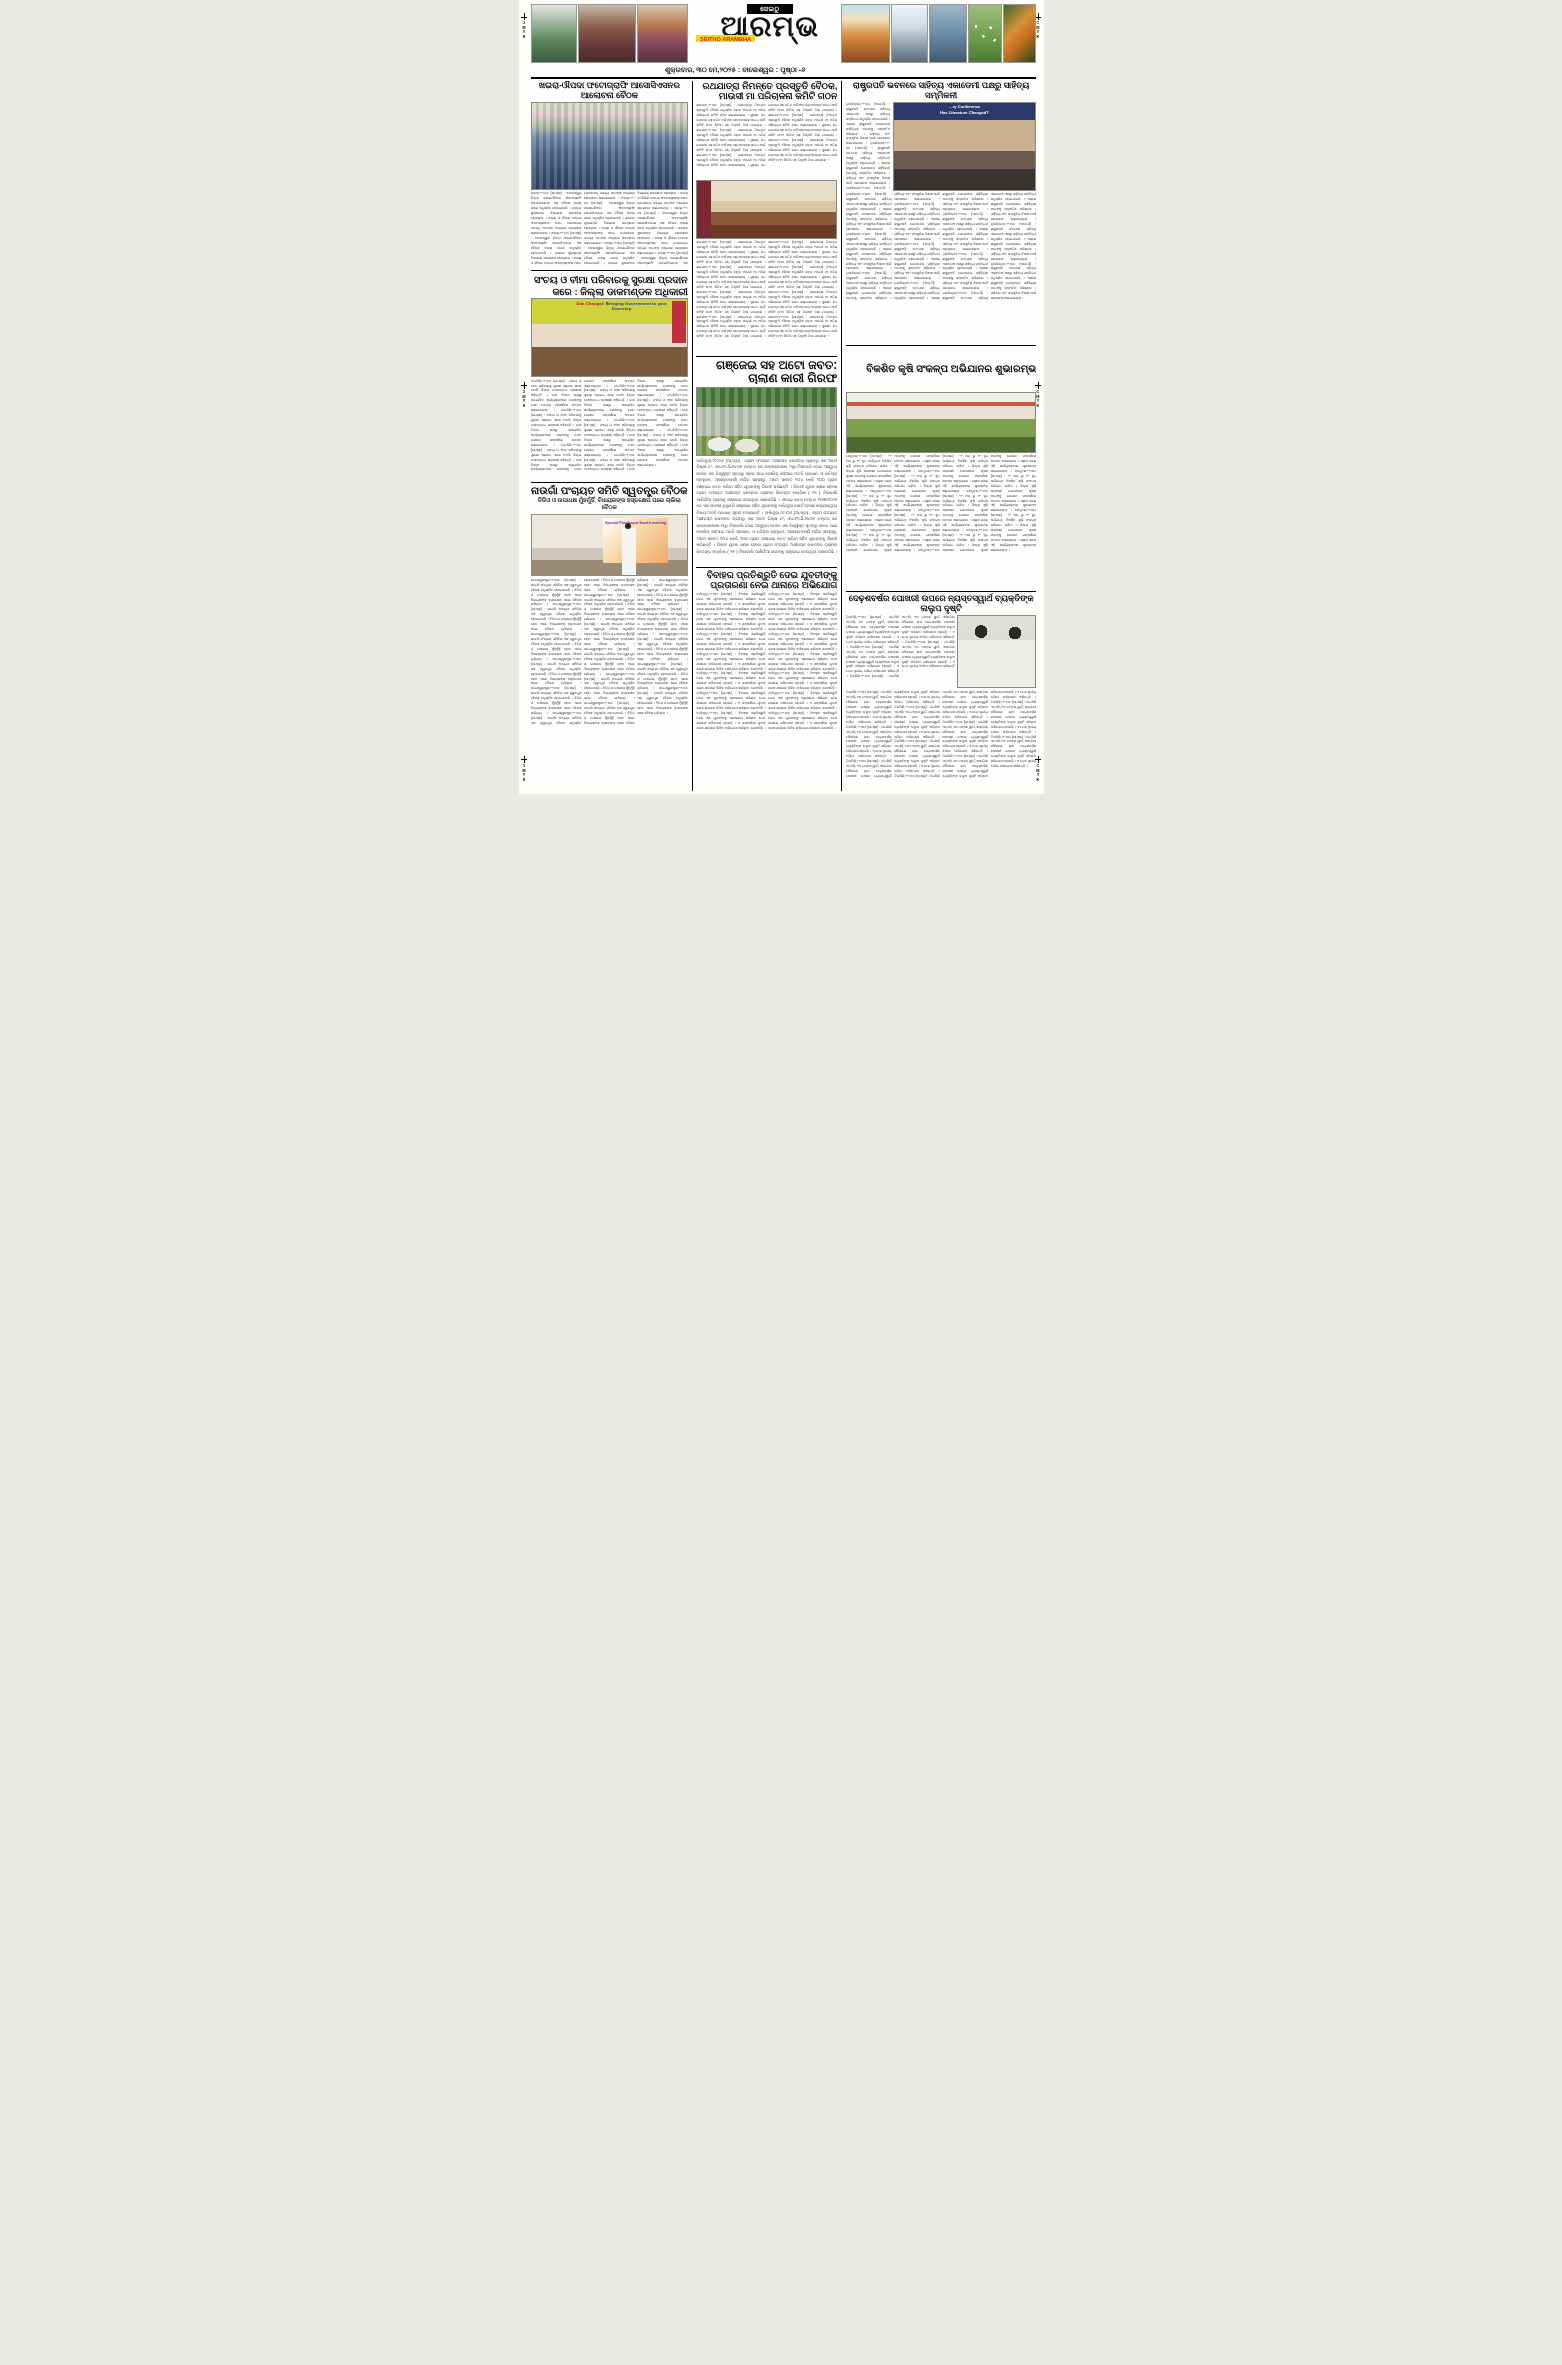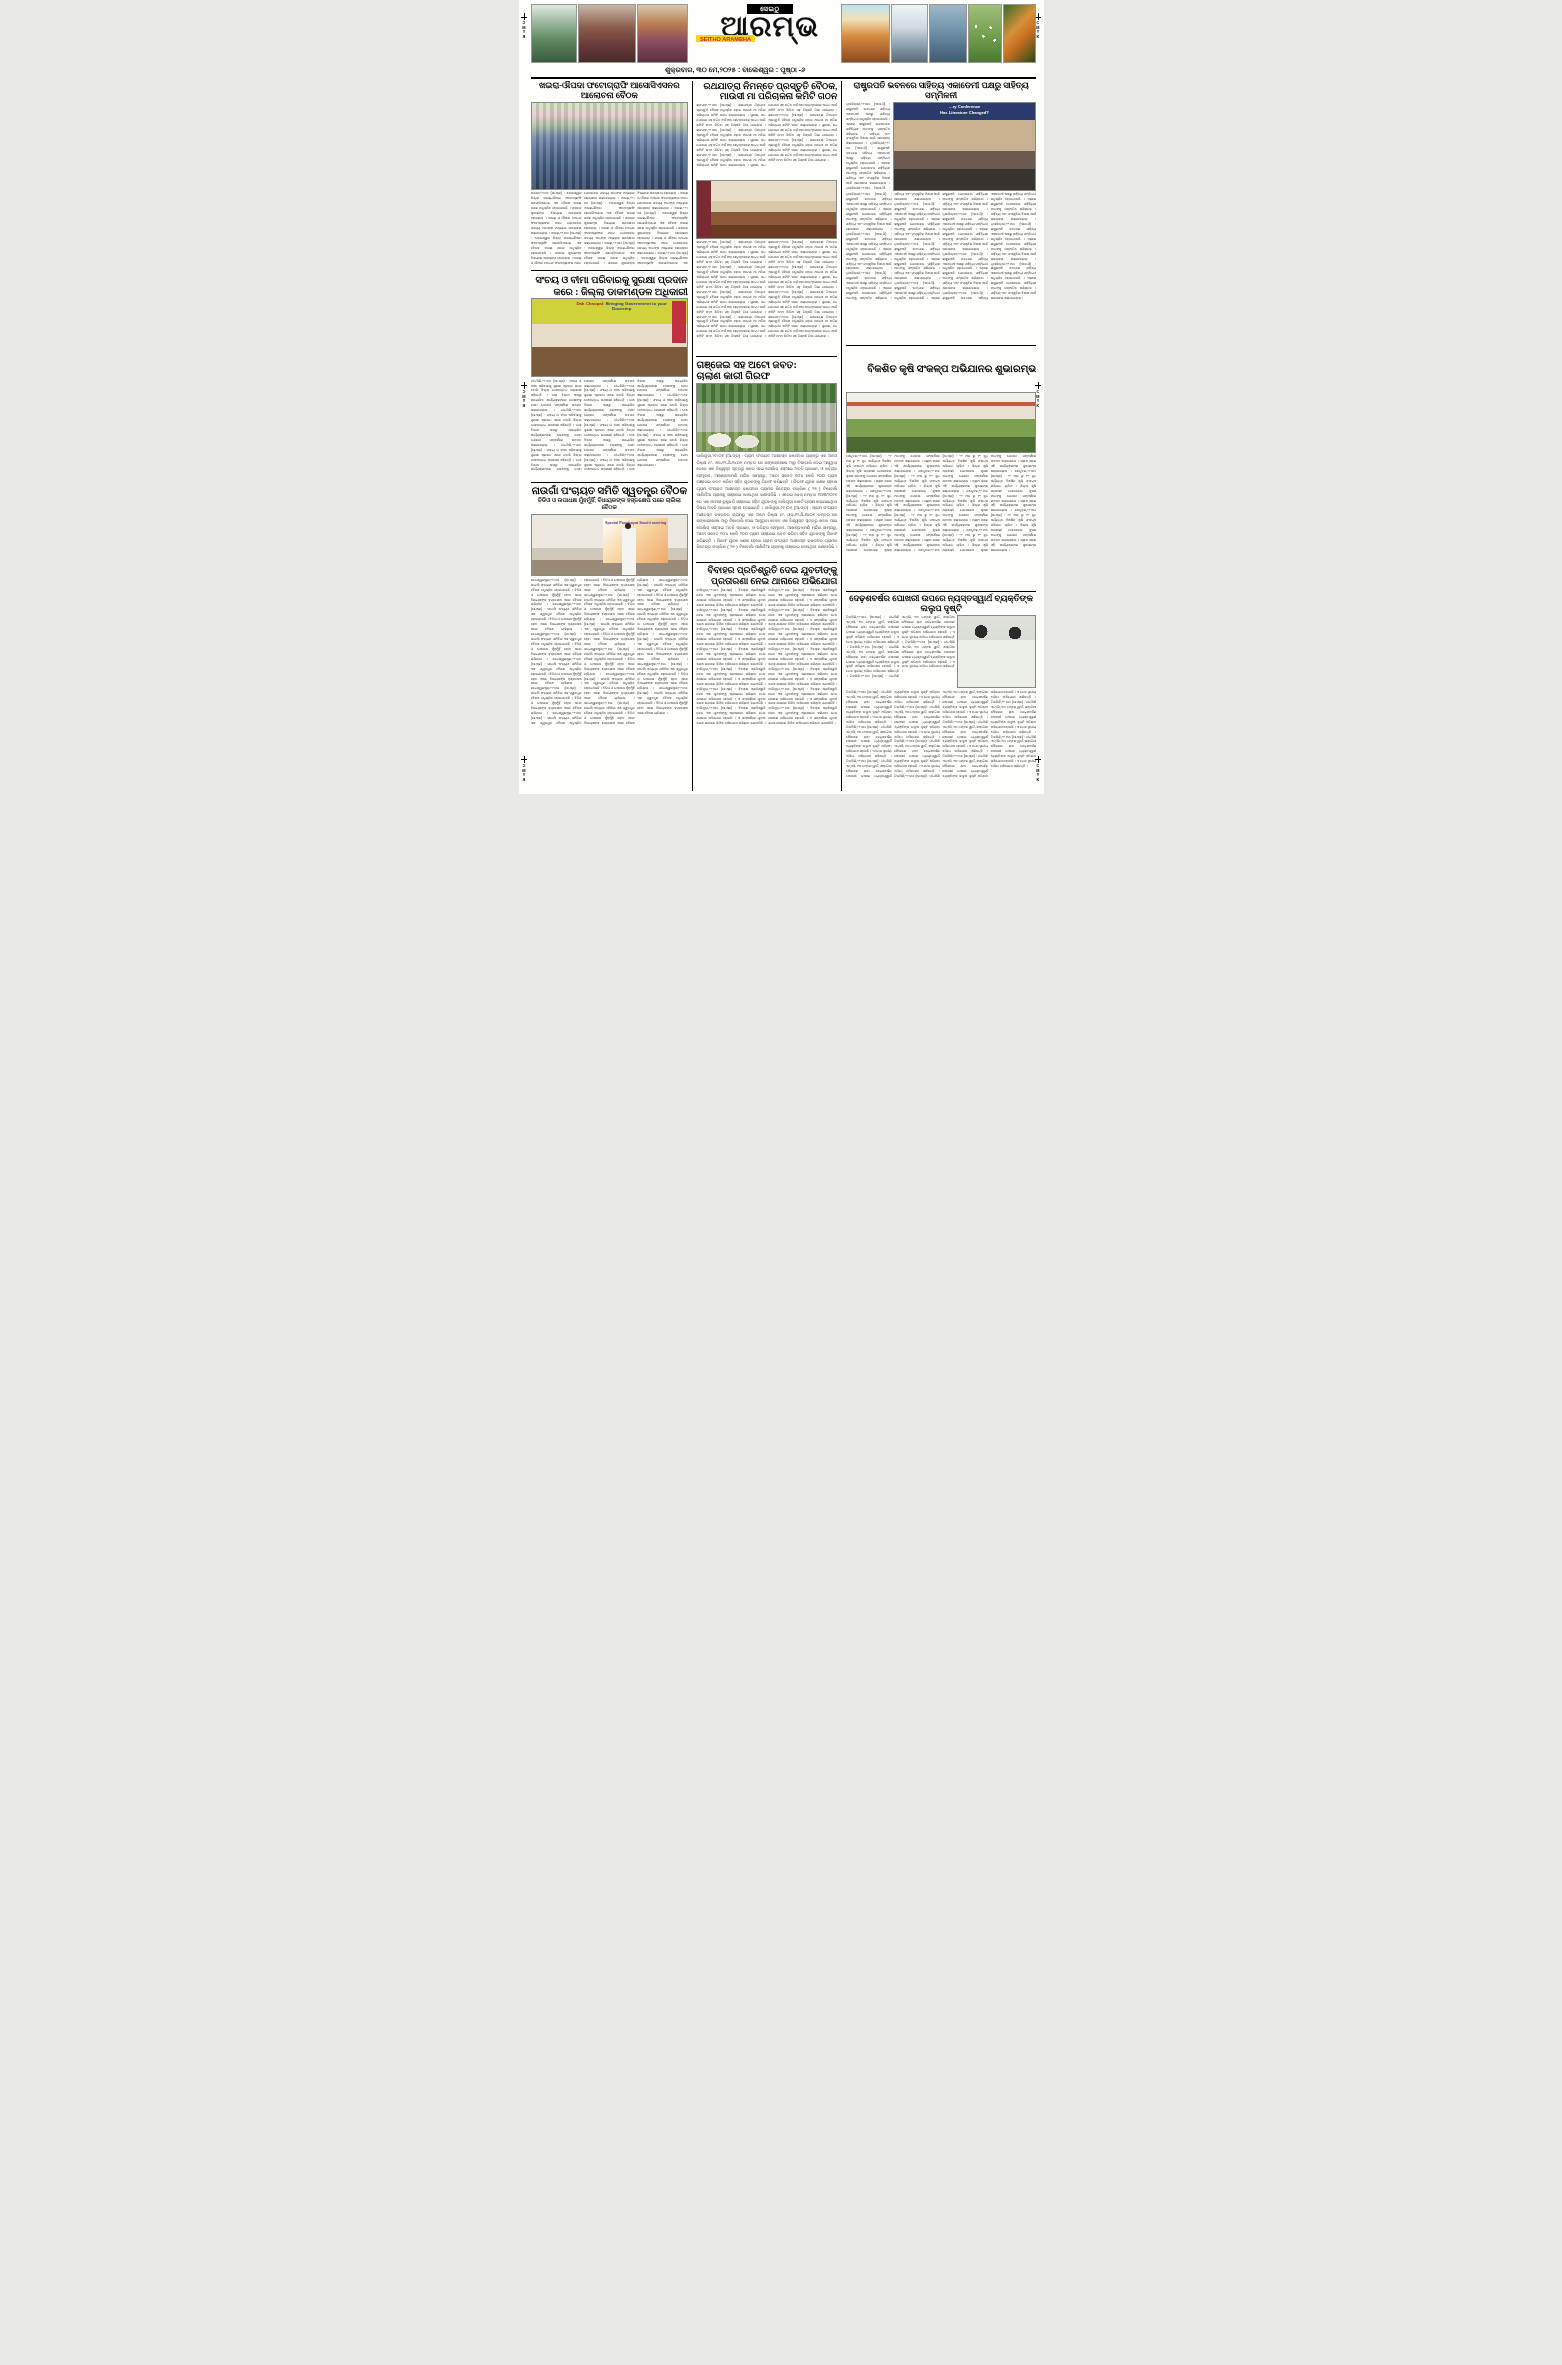--- a/index.html
+++ b/index.html
@@ -45,27 +45,27 @@
 
   
   .content{position:absolute;top:81px;left:12.3px;right:7.2px;bottom:3.1px;display:grid;
            grid-template-columns:157px 150px 1fr;column-gap:4.1px;}
   .colgroup{display:flex;flex-direction:column;overflow:hidden;}
   .col-mid{border-left:0.7px solid #000;border-right:0.7px solid #000;padding:0 3.6px;}
   .art{display:flex;flex-direction:column;}
   .art + .art{border-top:0.8px solid #000;margin-top:3.1px;padding-top:2px;}
   .fill{flex:1;overflow:hidden;}
 
-  .hl{font-weight:bold;color:#000;line-height:1.14;font-family:Liberation Serif, serif;}
+  .hl{font-weight:bold;color:#000;line-height:1.14;}
   .hl-l1{font-size:8.5px;text-align:center;}
   .hl-l2{font-size:9.7px;text-align:right;margin-top:1px;}
   .hl-l3{font-size:10.2px;text-align:center;}
   .sub-l3{font-size:5.9px;font-weight:bold;text-align:center;margin:1px 0 1.5px;}
   .hl-m{font-size:9.2px;text-align:right;}
-  .hl-m2{font-size:10px;text-align:left;}
+  .hl-m2{font-size:12px;text-align:right;}
   .hl-r1{font-size:8.5px;text-align:center;}
   .hl-r2{font-size:10.2px;text-align:right;margin:15px 0;}
   .hl-r3{font-size:8.5px;text-align:center;}
 
   .body-txt{font-size:3.3px;line-height:1.5;text-align:justify;color:#1a1a1a;
             column-gap:2.6px;overflow:hidden;word-break:break-word;}
   .cols3{column-count:3;}
   .cols2{column-count:2;}
   .cols4{column-count:4;}
   .big-txt{font-size:4.2px;line-height:1.55;column-count:1;}

